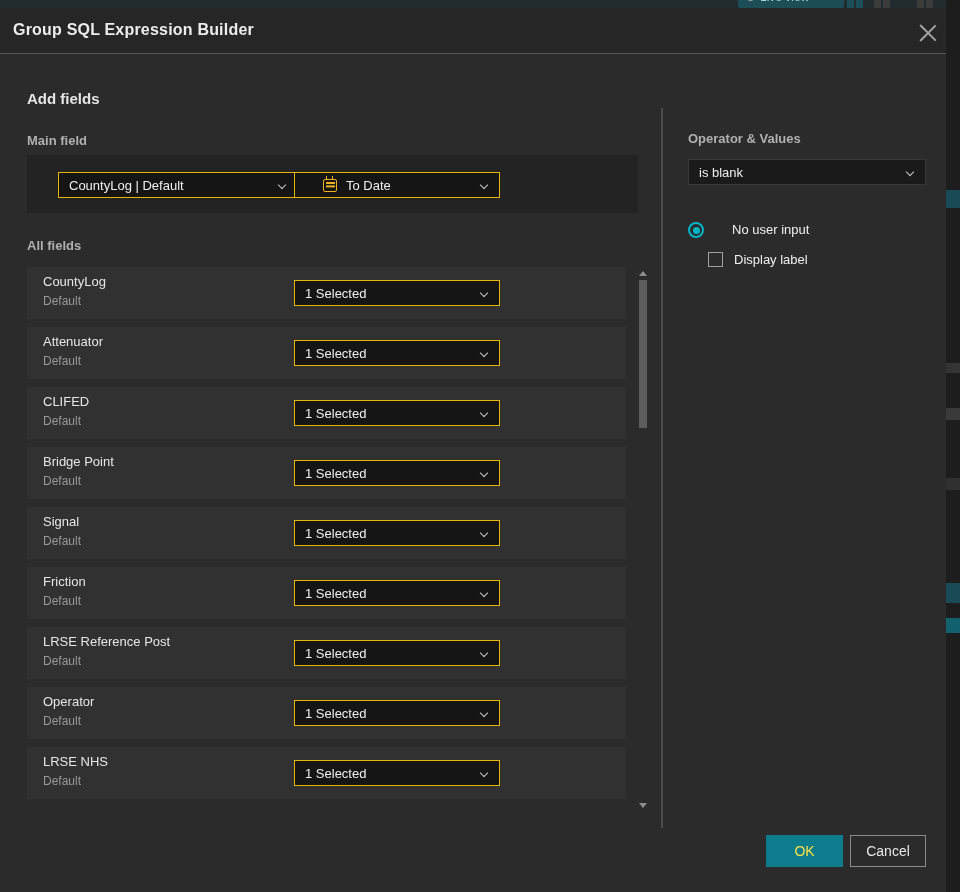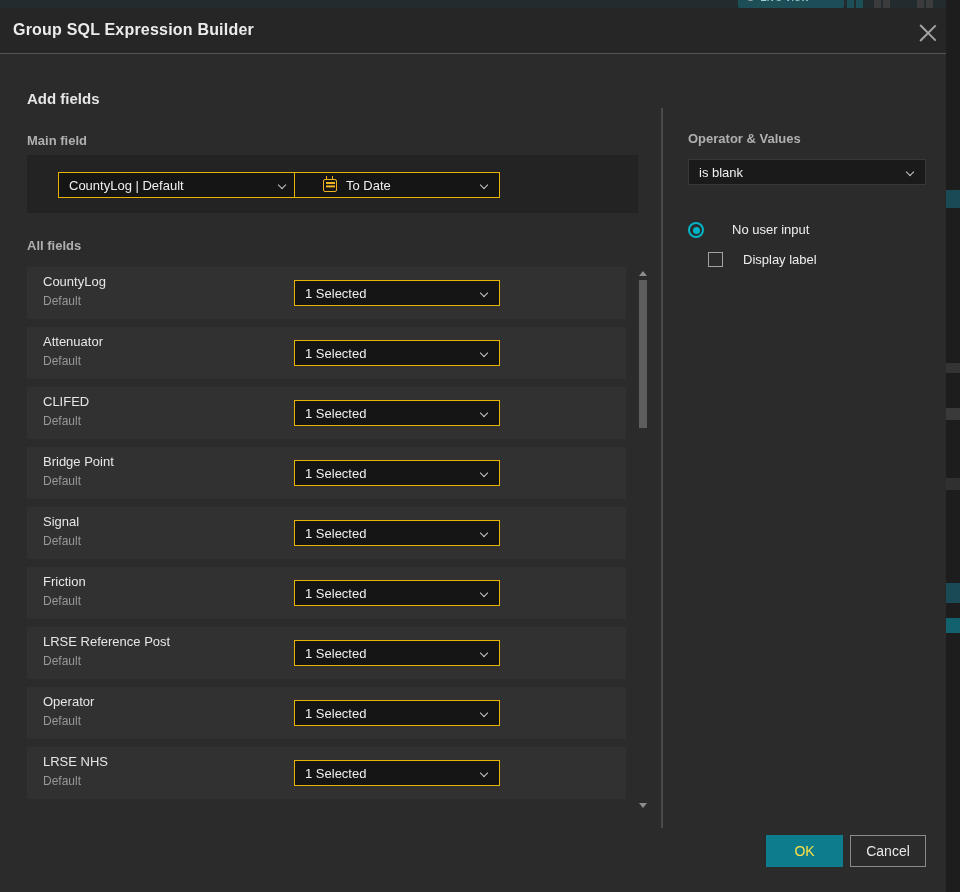--- a/index.html
+++ b/index.html
@@ -70,21 +70,21 @@
 
   .vdivider { position:absolute; left:661px; top:100px; width:2px; height:720px; background:#4a4a4a; }
 
   
   .op-heading { left:688px; top:123px; }
   .dd-operator { left:688px; top:151px; width:238px; background:#1a1a1a; border-color:#383838; }
 
   .radio-row { position:absolute; left:688px; top:214px; display:flex; align-items:flex-start; gap:28px; cursor:pointer; }
   .radio { width:16px; height:16px; border-radius:50%; border:2px solid #00b5c6; position:relative; flex:0 0 auto; }
   .radio::after { content:""; position:absolute; inset:2.5px; border-radius:50%; background:#00b5c6; }
-  .chk-row { position:absolute; left:708px; top:244px; display:flex; align-items:center; gap:20px; cursor:pointer; }
+  .chk-row { position:absolute; left:708px; top:244px; display:flex; align-items:center; gap:11px; cursor:pointer; }
   .chk { width:15px; height:15px; border:1.6px solid #a2a2a2; background:transparent; flex:0 0 auto; }
   .opt-label { font-size:13px; color:#efefef; }
 
   
   .btn { position:absolute; top:827px; height:32px; font-size:14px; display:flex; align-items:center;
          justify-content:center; cursor:pointer; font-family:"Liberation Sans", sans-serif; }
   .btn-ok { left:766px; width:77px; background:#0d7d8e; color:#fde047; }
   .btn-cancel { left:850px; width:76px; background:transparent; border:1px solid #8a8a8a; color:#e8e8e8; }
 </style>
 </head>

